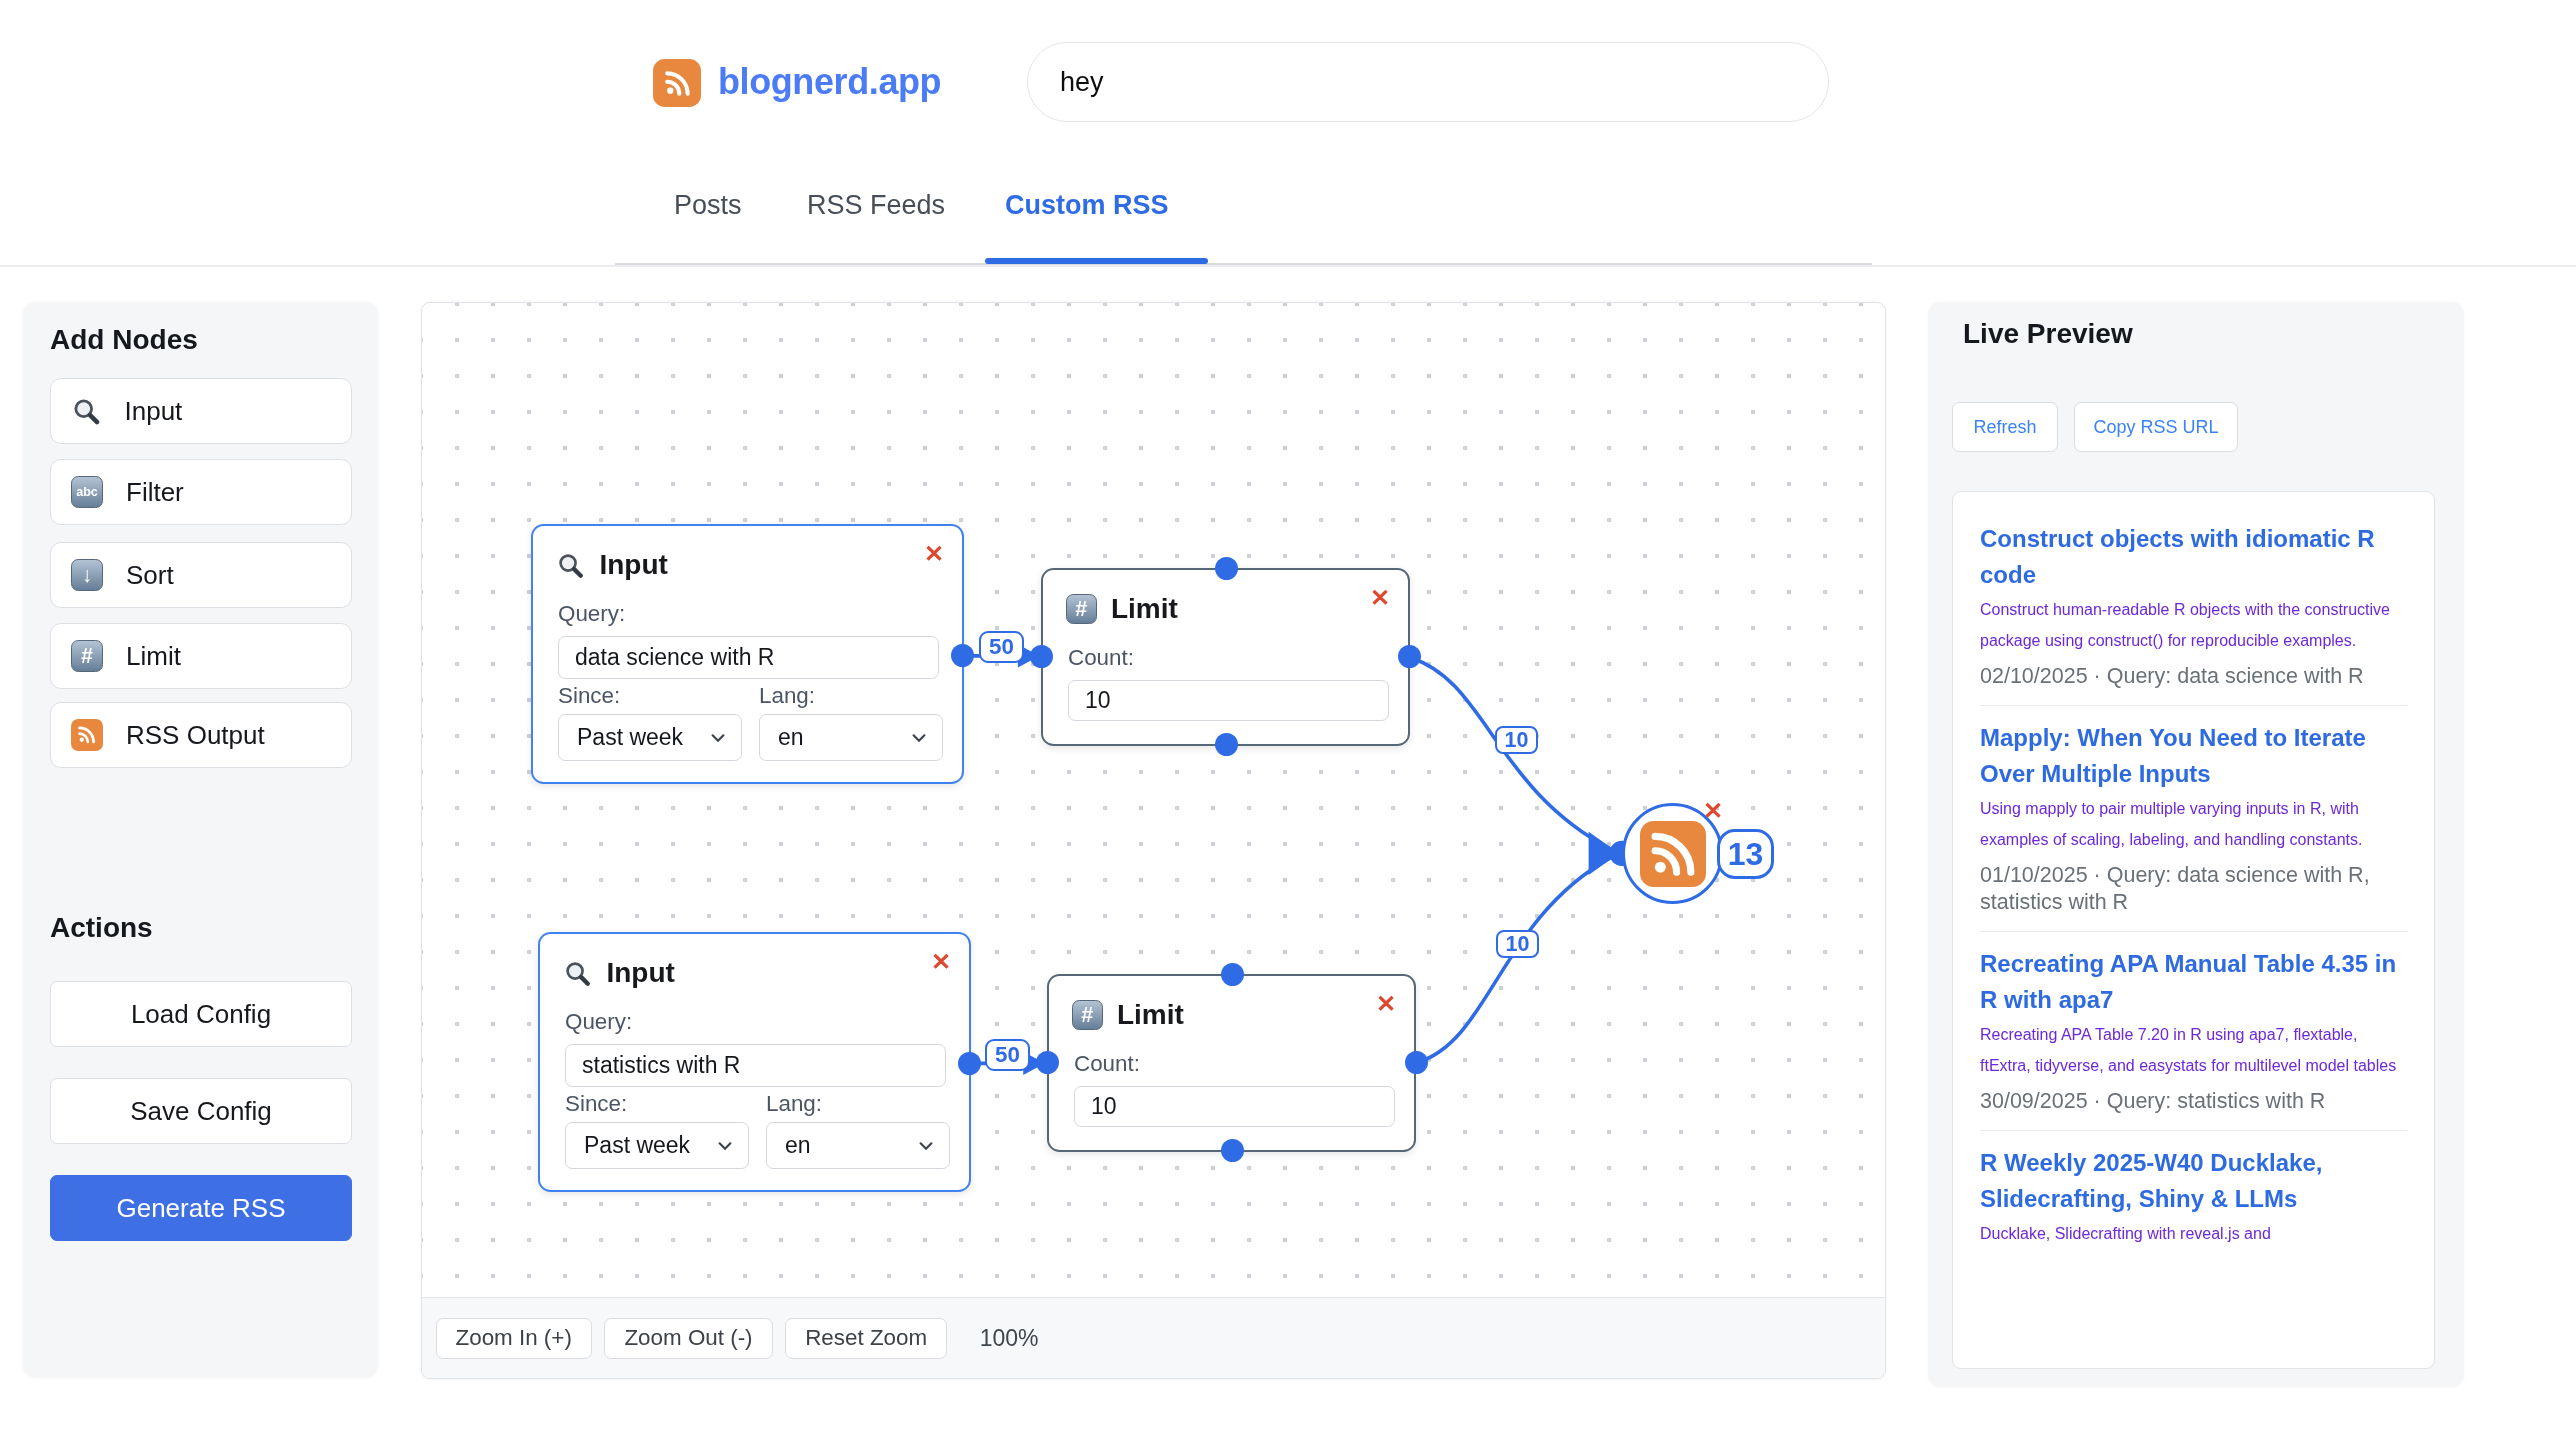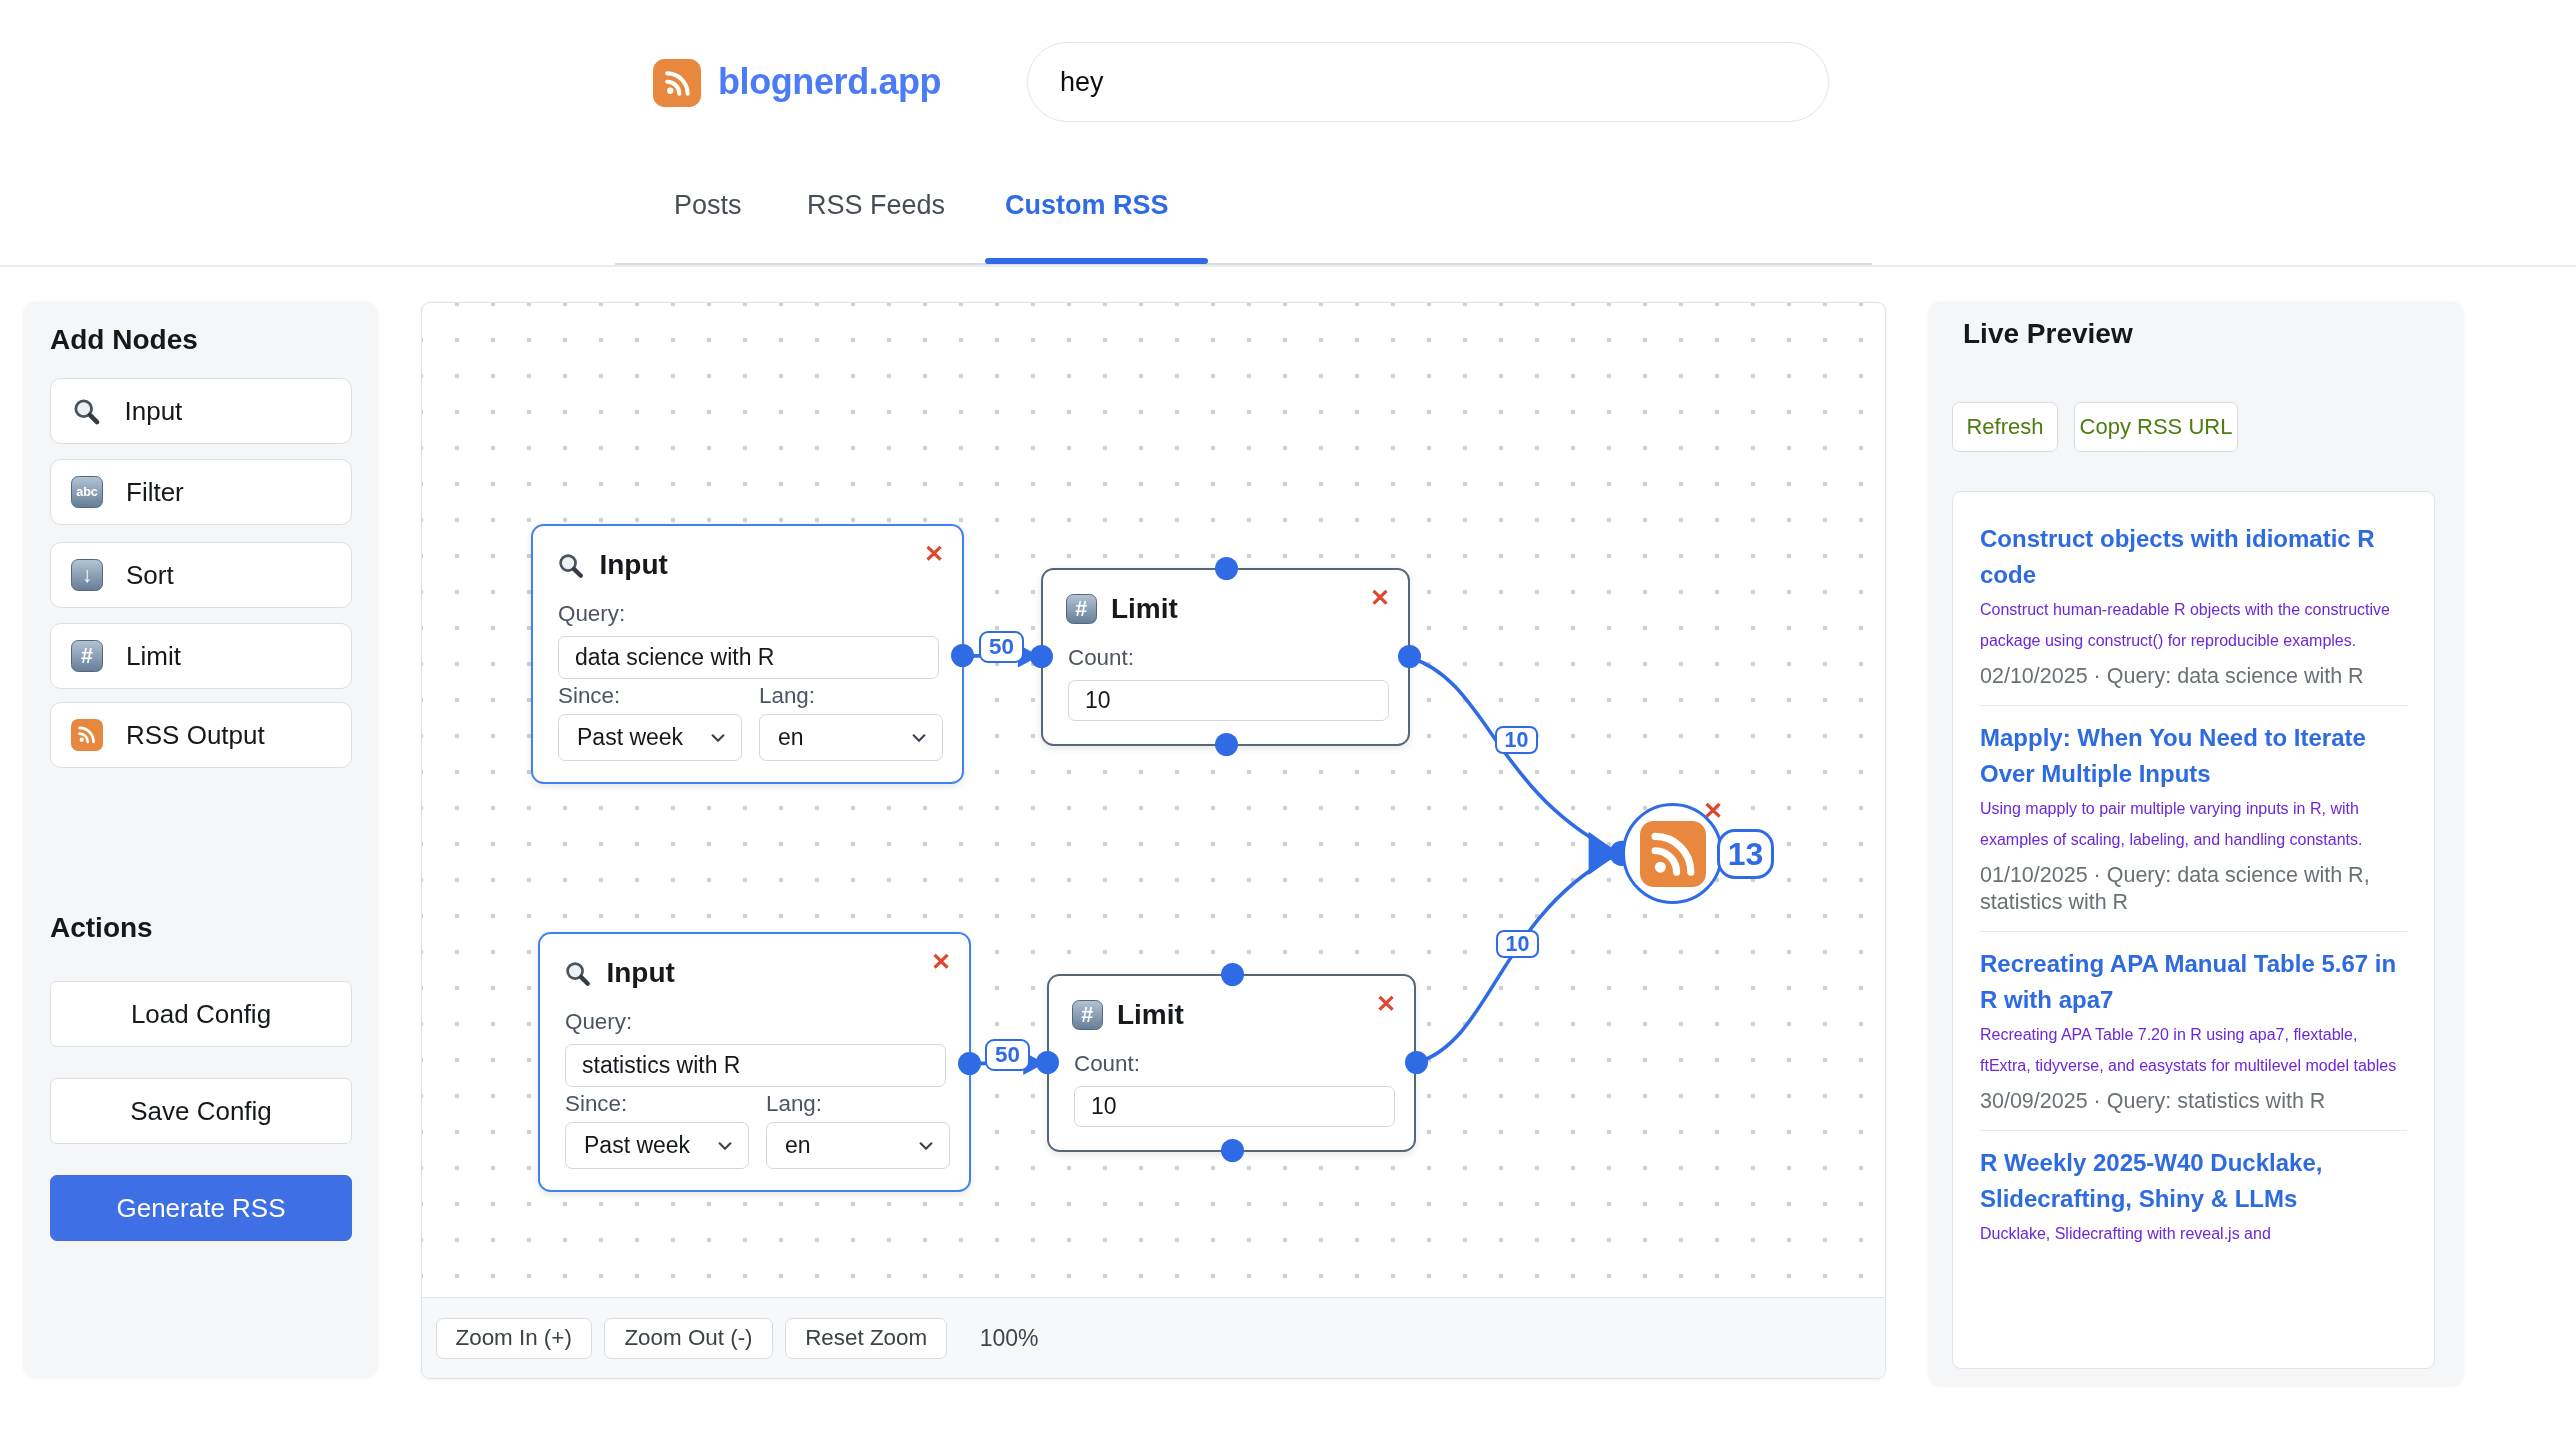--- a/index.html
+++ b/index.html
@@ -55,21 +55,21 @@
   .b-md { width:43px; height:28px; border-radius:8px; font-size:21.5px; }
   .b-lg { width:57px; height:50px; border-radius:18px; font-size:32px; border-width:3.6px; }
   #rss-node { position:absolute; left:1200px; top:500px; width:101px; height:101px; border-radius:50%; background:#fff; border:3.6px solid #2f6be4; display:flex; align-items:center; justify-content:center; cursor:pointer; }
   #rss-node-x { position:absolute; left:1281px; top:494px; color:#dd4830; font-size:24px; font-weight:800; cursor:pointer; }
 
   .canvas-footer { position:absolute; left:0; right:0; bottom:0; height:81px; background:#f7f8fa; border-top:1.8px solid #e3e6e9; border-radius:0 0 8px 8px; display:flex; align-items:center; padding-left:13.5px; gap:12.6px; }
   .zoom-btn { height:41px; background:#fff; border:1.8px solid #d9dce1; border-radius:7.2px; font-size:22.4px; color:#3c4248; padding:0 19px; font-family:"Liberation Sans",sans-serif; cursor:pointer; }
   .zoom-level { font-size:23px; color:#3f454c; margin-left:20px; }
 
   
-  .pv-btn { position:absolute; top:100px; height:50px; background:#fff; border:1.8px solid #d9dce1; border-radius:7.2px; font-size:22px; color:#4d7c0f; font-family:"Liberation Sans",sans-serif; cursor:pointer; }
+  .pv-btn { position:absolute; top:100px; height:50px; background:#fff; border:1.8px solid #d9dce1; border-radius:7.2px; font-size:18px; color:#3b82f6; font-family:"Liberation Sans",sans-serif; cursor:pointer; }
   #pv-card { position:absolute; left:24px; top:189px; width:483px; height:878px; background:#fff; border:1.8px solid #e0e3e7; border-radius:9px; overflow:hidden; padding:29px 27px 0 27px; }
   .art-title { font-size:24px; line-height:36px; font-weight:700; color:#2e6ae0; cursor:pointer; }
   .art-desc { font-size:16px; line-height:31px; color:#6d28d9; margin-top:1px; }
   .art-meta { font-size:21.5px; line-height:27px; color:#6a7077; margin-top:7.2px; }
   .art-div { border-top:1.8px solid #e7e9ec; margin:14.4px 0; }
 </style>
 </head>
 <body>
 
 <div class="logo-box">
@@ -270,21 +270,21 @@
       <div class="art-meta">02/10/2025 · Query: data science with R</div>
     </div>
     <div class="art-div"></div>
     <div>
       <div class="art-title">Mapply: When You Need to Iterate Over Multiple Inputs</div>
       <div class="art-desc">Using mapply to pair multiple varying inputs in R, with examples of scaling, labeling, and handling constants.</div>
       <div class="art-meta">01/10/2025 · Query: data science with R, statistics with R</div>
     </div>
     <div class="art-div"></div>
     <div>
-      <div class="art-title">Recreating APA Manual Table 5.67 in R with apa7</div>
+      <div class="art-title">Recreating APA Manual Table 4.35 in R with apa7</div>
       <div class="art-desc">Recreating APA Table 7.20 in R using apa7, flextable, ftExtra, tidyverse, and easystats for multilevel model tables</div>
       <div class="art-meta">30/09/2025 · Query: statistics with R</div>
     </div>
     <div class="art-div"></div>
     <div>
       <div class="art-title">R Weekly 2025-W40 Ducklake, Slidecrafting, Shiny &amp; LLMs</div>
       <div class="art-desc">Ducklake, Slidecrafting with reveal.js and</div>
     </div>
   </div>
 </div>

